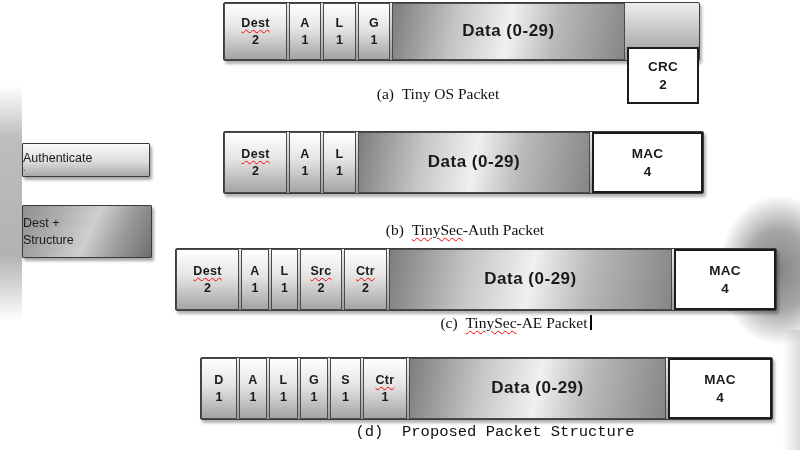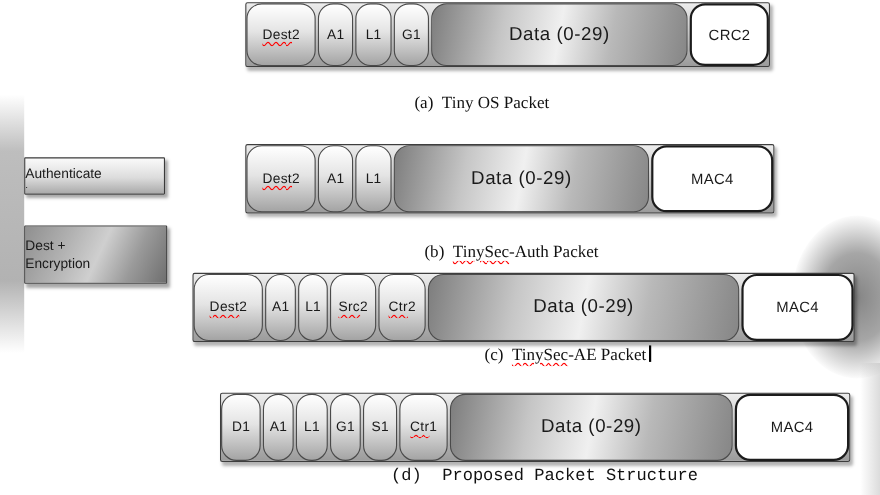--- a/index.html
+++ b/index.html
@@ -30,24 +30,25 @@
   }
 
   
   .packet-row {
     position:absolute; display:flex; gap:2px;
     background:linear-gradient(180deg,#ededed 0%,#9b9b9b 100%);
     border:1px solid #3e3e3e; border-radius:2px;
     box-shadow:2px 3px 3px rgba(0,0,0,0.30);
   }
   .cell {
-    height:100%; display:flex; flex-direction:row;
+    height:100%; display:flex; flex-direction:column;
     align-items:center; justify-content:center;
-    border:1px solid #4a4a4a; border-radius:14px;
+    border:1px solid #4a4a4a; border-radius:0;
     line-height:1.3;
+    font-weight:bold;
   }
   .cell.auth {
     background:linear-gradient(180deg,#ffffff 0%,#e4e4e4 45%,#a4a4a4 100%);
   }
   .cell.enc {
     background:linear-gradient(100deg,#7d7d7d 0%,#c6c6c6 28%,#f0f0f0 50%,
       #b9b9b9 70%,#868686 100%);
   }
   .cell.plain { background:#ffffff; border:2px solid #1c1c1c; }
   .cell-label { font-size:12.5px; letter-spacing:0.3px; }
@@ -101,21 +102,21 @@
   <div class="bg-left-strip"></div>
   <div class="bg-right-blob"></div>
   <div class="bg-right-strip"></div>
 
   <div class="legend-box" id="legend-auth">
     <div>Authenticate</div>
     <div class="sub">.</div>
   </div>
   <div class="legend-box" id="legend-enc">
     <div>Dest +</div>
-    <div>Encryption</div>
+    <div>Structure</div>
   </div>
 
   <div id="diagram-layer">
       <div class="packet-row" style="left: 223px; top: 2px; height: 59px;">
         <div class="cell auth" style="width: 63px;">
           <div class="cell-label wavy">Dest</div>
           <div class="cell-size">2</div>
         </div>
         <div class="cell auth" style="width: 32px;">
           <div class="cell-label">A</div>
@@ -125,21 +126,21 @@
           <div class="cell-label">L</div>
           <div class="cell-size">1</div>
         </div>
         <div class="cell auth" style="width: 32px;">
           <div class="cell-label">G</div>
           <div class="cell-size">1</div>
         </div>
         <div class="cell enc" style="width: 233px;">
           <div class="cell-label">Data (0-29)</div>
         </div>
-        <div class="cell plain" style="width: 72px;">
+        <div class="cell plain" style="width: 72px; margin-top: 44px;">
           <div class="cell-label">CRC</div>
           <div class="cell-size">2</div>
         </div>
       </div>
       <div class="caption" style="left: 278px; top: 85px;"><div style="display: inline;">(a)&nbsp;&nbsp;</div><div style="display: inline;">Tiny OS Packet</div></div>
       <div class="packet-row" style="left: 223px; top: 131px; height: 63px;">
         <div class="cell auth" style="width: 63px;">
           <div class="cell-label wavy">Dest</div>
           <div class="cell-size">2</div>
         </div>

